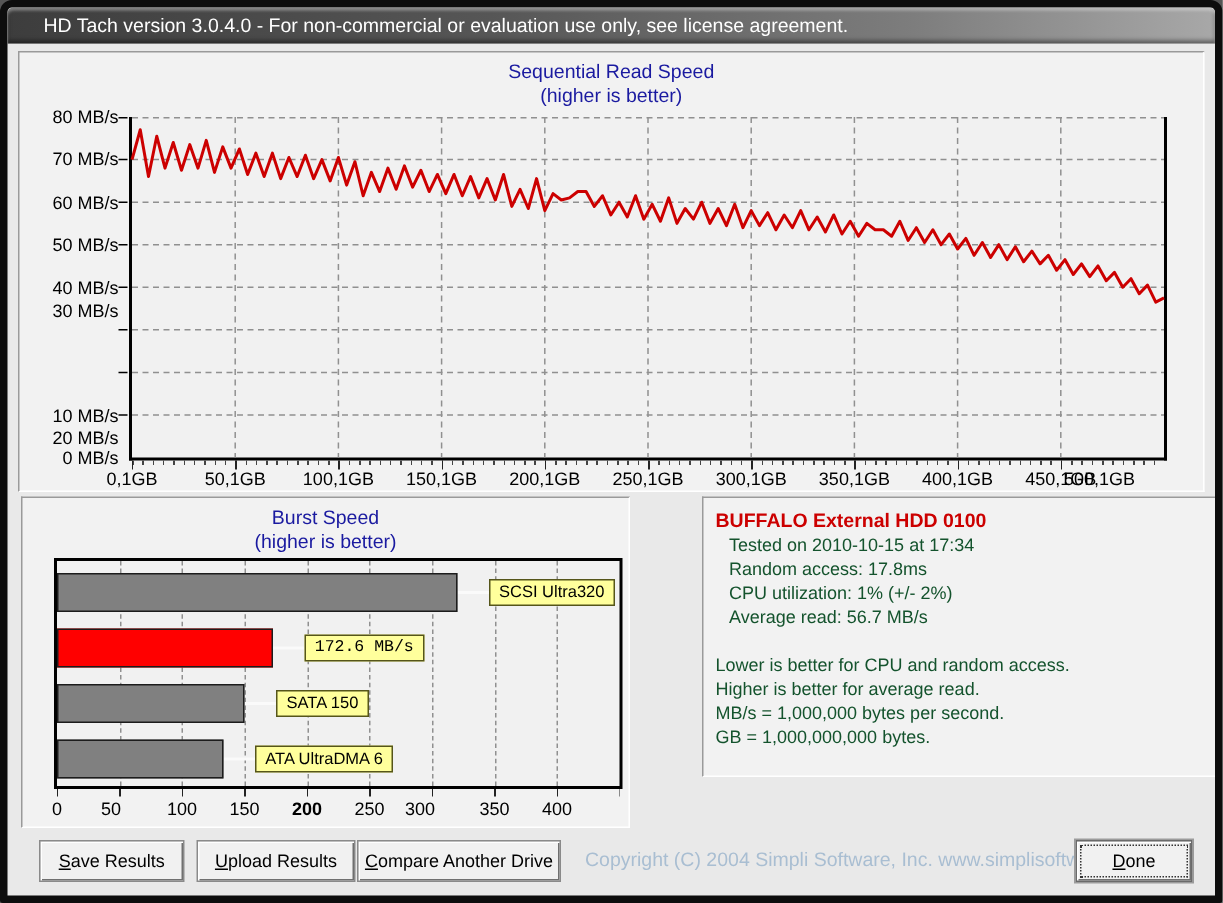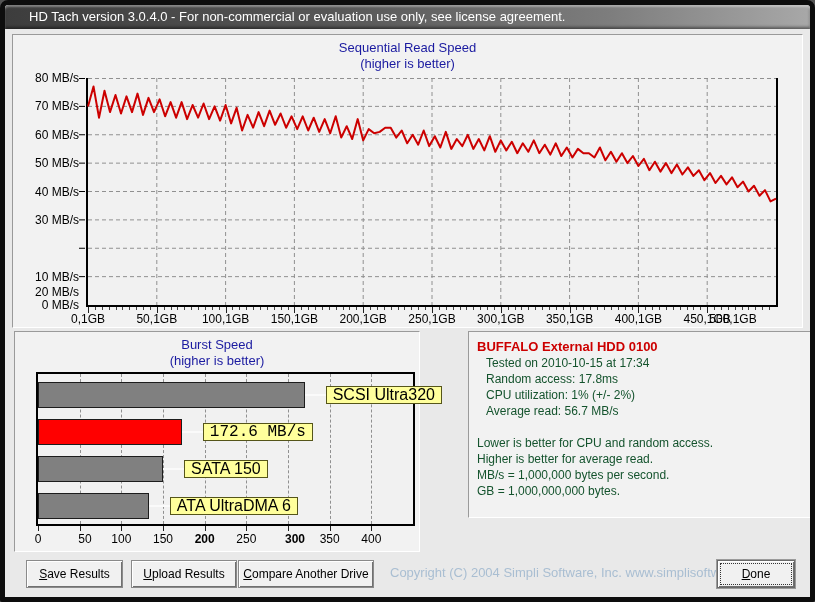--- a/index.html
+++ b/index.html
@@ -45,21 +45,21 @@
       repeating-linear-gradient(to right, #444 0 1px, transparent 1px 6.88px);
     background-size: 688px 6px, 688px 3px;
     background-repeat:no-repeat, repeat-x; }
 
   
   #burst-plot { position:absolute; left:21px; top:40px; width:379px; height:154px;
     border:2px solid #000; background:#f1f1f1; }
   .vgrid { position:absolute; top:0; bottom:0; width:0; border-left:1px dashed #909090; }
   .bar { position:absolute; left:0; height:26px; border:1px solid #1c1c1c; }
   .bar-label { position:absolute; height:18px; line-height:16px; padding:0 6px;
-    background:#ffff9c; border:1px solid #55551a; font-size:16px; color:#000; white-space:nowrap; }
+    background:#ffff9c; border:1px solid #55551a; font-size:11px; color:#000; white-space:nowrap; }
   .bar-connector { position:absolute; height:2px; background:#fafafa; }
   #burst-ticks { position:absolute; left:23px; top:194px; width:375px; height:5px;
     background-image:repeating-linear-gradient(to right, #222 0 1px, transparent 1px 41.66px);
     background-repeat:repeat-x; }
   .burst-xlabel { position:absolute; top:200px; font-size:12px; color:#000;
     transform:translateX(-50%); }
 
   
   #info-title { color:#cc0000; font-weight:bold; font-size:13px; line-height:17px; }
   .info-line { font-size:12px; line-height:16px; color:#14532d; min-height:16px; white-space:nowrap; }
@@ -92,21 +92,21 @@
       <div class="chart-title">
         <div>Sequential Read Speed</div>
         <div>(higher is better)</div>
       </div>
       <div id="seq-ylabels">
           <div class="ylabel" style="top: 36px;">80 MB/s</div>
           <div class="ylabel" style="top: 64.375px;">70 MB/s</div>
           <div class="ylabel" style="top: 92.75px;">60 MB/s</div>
           <div class="ylabel" style="top: 121.125px;">50 MB/s</div>
           <div class="ylabel" style="top: 149.5px;">40 MB/s</div>
-          <div class="ylabel" style="top: 178px; text-align: right;">30 MB/s</div>
+          <div class="ylabel" style="top: 165px; text-align: right;">30 MB/s</div>
           <div class="ylabel" style="top: 206.25px; margin-top: 44px;">20 MB/s</div>
           <div class="ylabel" style="top: 234.625px;">10 MB/s</div>
           <div class="ylabel" style="top: 263px;">0 MB/s</div>
         </div>
       <div id="seq-plot">
         <svg id="seq-svg" width="688" height="227">
             <line x1="0" y1="0.5" x2="688" y2="0.5" stroke="#909090" stroke-width="1" stroke-dasharray="4 3"></line>
             <line x1="-9" y1="0.5" x2="-3" y2="0.5" stroke="#000" stroke-width="1"></line>
             <line x1="0" y1="28.375" x2="688" y2="28.375" stroke="#909090" stroke-width="1" stroke-dasharray="4 3"></line>
             <line x1="-9" y1="28.375" x2="-3" y2="28.375" stroke="#000" stroke-width="1"></line>
@@ -173,26 +173,26 @@
           <div class="bar-connector" style="left: 125px; width: 21px; top: 94px;"></div>
           <div class="bar" style="top: 82px; width: 125px; background: rgb(128, 128, 128);"></div>
           <div class="bar-label" style="left: 146px; top: 86px;">SATA 150</div>
           <div class="bar-connector" style="left: 110.833px; width: 21px; top: 131px;"></div>
           <div class="bar" style="top: 119px; width: 110.833px; background: rgb(128, 128, 128);"></div>
           <div class="bar-label" style="left: 131.833px; top: 123px;">ATA UltraDMA 6</div>
         </div>
       <div id="burst-ticks"></div>
       <div id="burst-xlabels">
           <div class="burst-xlabel" style="left: 23px;">0</div>
-          <div class="burst-xlabel" style="left: 70px;">50</div>
+          <div class="burst-xlabel" style="left: 59px;">50</div>
           <div class="burst-xlabel" style="left: 106.333px;">100</div>
           <div class="burst-xlabel" style="left: 148px;">150</div>
           <div class="burst-xlabel" style="left: 189.667px; font-weight: bold;">200</div>
           <div class="burst-xlabel" style="left: 231.333px; text-align: center;">250</div>
-          <div class="burst-xlabel" style="left: 280px; font-weight: bold;">300</div>
+          <div class="burst-xlabel" style="left: 265px;">300</div>
           <div class="burst-xlabel" style="left: 314.667px;">350</div>
           <div class="burst-xlabel" style="left: 356.333px;">400</div>
         </div>
     </div>
 
     <div class="panel" id="info-panel">
       <div id="info-title">BUFFALO External HDD 0100</div>
       <div id="info-lines">
           <div class="info-line indent">Tested on 2010-10-15 at 17:34</div>
           <div class="info-line indent">Random access: 17.8ms</div>

